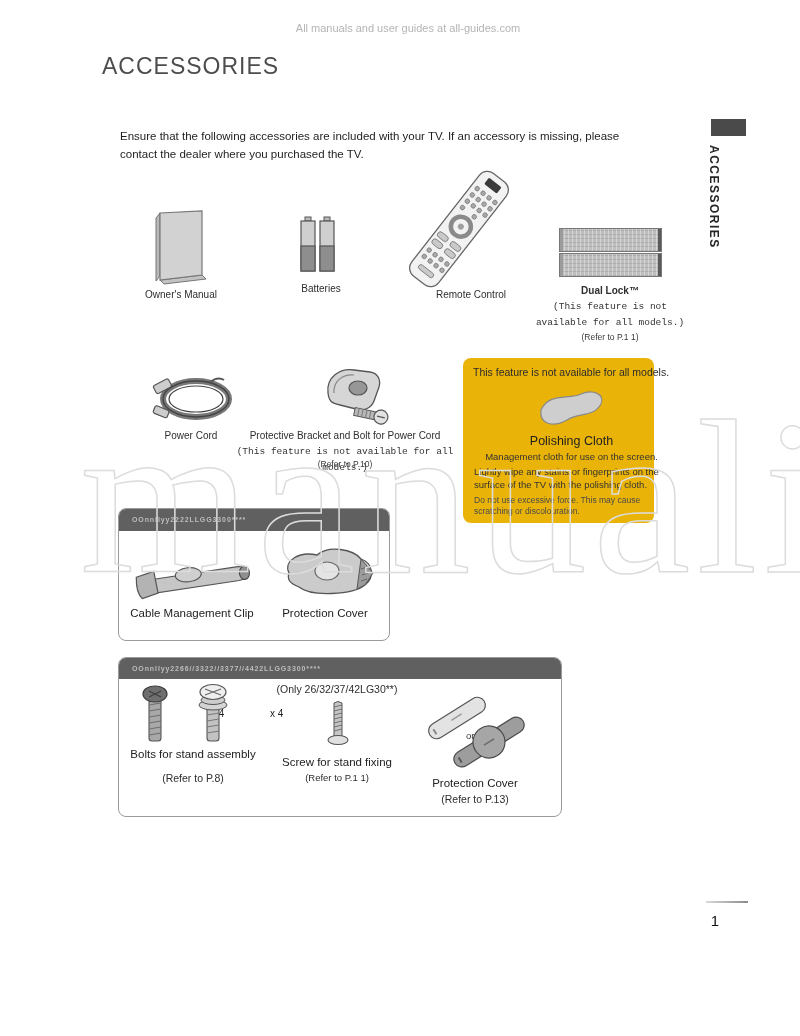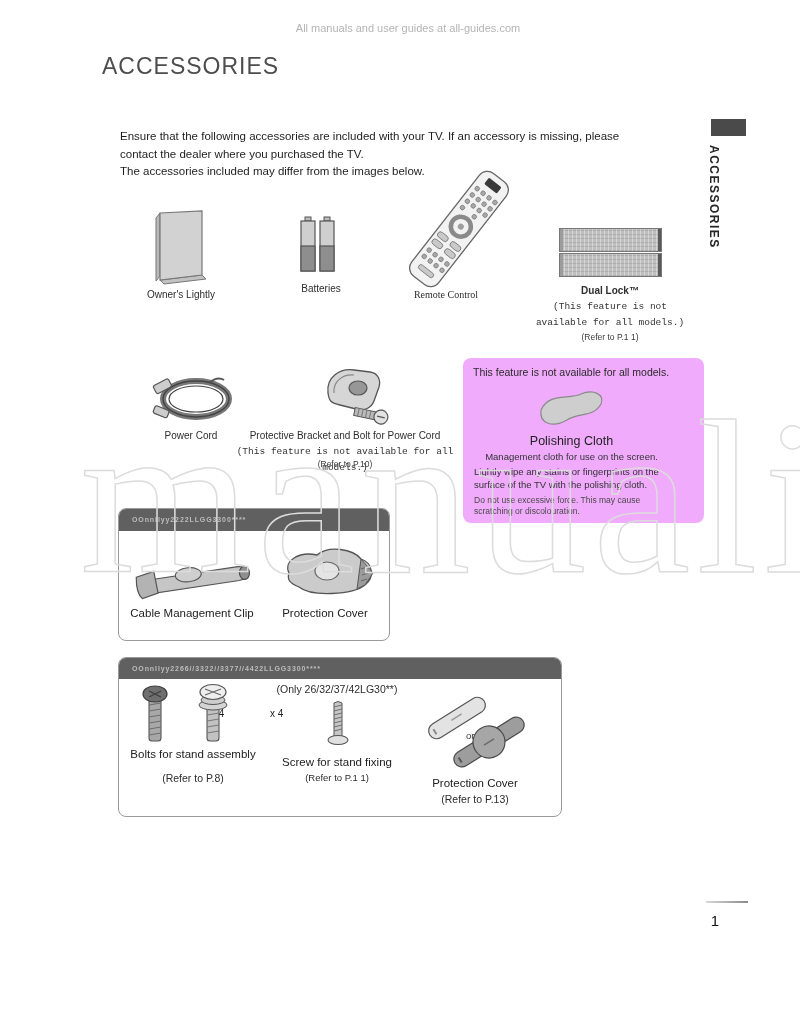--- a/index.html
+++ b/index.html
@@ -12,21 +12,21 @@
   .sidetext{top:145px;left:707px;writing-mode:vertical-rl;font-size:12px;font-weight:700;
             letter-spacing:1.5px;color:#262626;}
   .intro{left:120px;width:525px;font-size:11.5px;line-height:1.6;color:#1e1e1e;}
   .cap{font-size:10px;color:#2e2e2e;text-align:center;transform:translateX(-50%);white-space:nowrap;}
   .note{font-size:9.5px;color:#333;text-align:center;transform:translateX(-50%);line-height:1.65;font-family:Liberation Mono, monospace;}
   .refer{font-size:8.5px;color:#3a3a3a;text-align:center;transform:translateX(-50%);white-space:nowrap;}
   .duallock{width:101px;height:22px;background-color:#bfbfbf;border:1px solid #777;
     background-image:repeating-linear-gradient(90deg,rgba(255,255,255,.35) 0 1px,transparent 1px 4px),
                      repeating-linear-gradient(0deg,rgba(0,0,0,.10) 0 1px,transparent 1px 4px);
     box-shadow:inset -3px 0 0 #5a5a5a, inset 3px 0 0 #9c9c9c;}
-  .graybox{left:463px;top:358px;width:241px;height:165px;background:#f0abfc;border-radius:8px;}
+  .graybox{left:463px;top:358px;width:191px;height:165px;background:#eab308;border-radius:8px;}
   .gb-h{left:10px;top:8px;width:202px;font-size:10.5px;color:#2b2b2b;}
   .gb-t{left:0;top:76px;width:217px;text-align:center;font-size:12.5px;color:#1f1f1f;}
   .gb-s{left:0;top:93px;width:217px;text-align:center;font-size:9.5px;color:#333;}
   .gb-b{left:11px;top:108px;width:196px;font-size:9.5px;line-height:1.35;color:#333;}
   .gb-c{left:11px;top:137px;width:196px;font-size:8.5px;line-height:1.35;color:#4a4a4a;}
   .obox{border:1px solid #9a9a9a;border-radius:8px;background:#fff;}
   .obox .hdr{position:absolute;left:0;top:0;right:0;height:22px;background:#606060;
     border-radius:7px 7px 0 0;color:#bdbdbd;font-size:7px;font-weight:700;letter-spacing:.9px;
     line-height:22px;padding-left:13px;box-sizing:border-box;white-space:nowrap;overflow:hidden;}
   .b2cap{font-size:11.5px;color:#222;text-align:center;transform:translateX(-50%);white-space:nowrap;}
@@ -44,21 +44,20 @@
 
 <div class="page">
 
   <div class="abs topwm">All manuals and user guides at all-guides.com</div>
   <div class="abs title">ACCESSORIES</div>
 
   <div class="abs sidetab"></div>
   <div class="abs sidetext">ACCESSORIES</div>
 
   <div class="abs intro" style="top:127px;">Ensure that the following accessories are included with your TV. If an accessory is missing, please contact the dealer where you purchased the TV.</div>
-  <div class="abs intro" style="top:162px;">The accessories included may differ from the images below.</div>
 
   <svg class="abs" style="left:148px;top:206px;" width="64" height="82" viewBox="0 0 64 82">
     <path d="M8,12 L12,7 L12,70 L8,75 Z" fill="#b9b9b9" stroke="#777" stroke-width="1"></path>
     <path d="M12,74 L54,69 L58,73 L16,78 Z" fill="#c2c2c2" stroke="#777" stroke-width="1"></path>
     <path d="M12,7 L54,5 L54,69 L12,74 Z" fill="#d2d2d2" stroke="#777" stroke-width="1.2"></path>
   </svg>
 
   <svg class="abs" style="left:299px;top:215px;" width="38" height="60" viewBox="0 0 38 60">
     <rect x="6" y="2" width="6" height="4" fill="#bbb" stroke="#555" stroke-width="1"></rect>
     <rect x="2" y="6" width="14" height="50" fill="#cfcfcf" stroke="#555" stroke-width="1.2"></rect>
@@ -106,23 +105,23 @@
           <circle cx="68.5" cy="114" r="2.3"></circle>
           <circle cx="76" cy="114" r="2.3"></circle>
       </g>
       <rect x="55" y="122" width="18" height="5" rx="2.5" fill="#c9c9c9" stroke="#666" stroke-width="0.7"></rect>
     </g>
   </svg>
 
   <div class="abs duallock" style="left:559px;top:228px;"></div>
   <div class="abs duallock" style="left:559px;top:253px;"></div>
 
-  <div class="abs cap" style="left:181px;top:289px;">Owner's Lightly</div>
+  <div class="abs cap" style="left:181px;top:289px;">Owner's Manual</div>
   <div class="abs cap" style="left:321px;top:283px;">Batteries</div>
-  <div class="abs cap" style="left:446px;top:289px;font-family:Liberation Serif, serif;">Remote Control</div>
+  <div class="abs cap" style="left:471px;top:289px;">Remote Control</div>
   <div class="abs cap" style="left:610px;top:285px;font-weight:bold;">Dual Lock™</div>
   <div class="abs note" style="left:610px;top:299px;width:150px;">(This feature is not available for all models.)</div>
   <div class="abs refer" style="left:610px;top:332px;">(Refer to P.1 1)</div>
 
   <svg class="abs" style="left:148px;top:370px;" width="88" height="58" viewBox="0 0 88 58">
     <ellipse cx="48" cy="29" rx="33" ry="18" fill="none" stroke="#777" stroke-width="6"></ellipse>
     <ellipse cx="48" cy="29" rx="33" ry="18" fill="none" stroke="#444" stroke-width="1.4"></ellipse>
     <ellipse cx="48" cy="29" rx="27" ry="13" fill="none" stroke="#444" stroke-width="1.2"></ellipse>
     <g transform="rotate(-28,16,16)">
       <rect x="6" y="11" width="17" height="9" rx="2" fill="#cdcdcd" stroke="#555" stroke-width="1.2"></rect>

